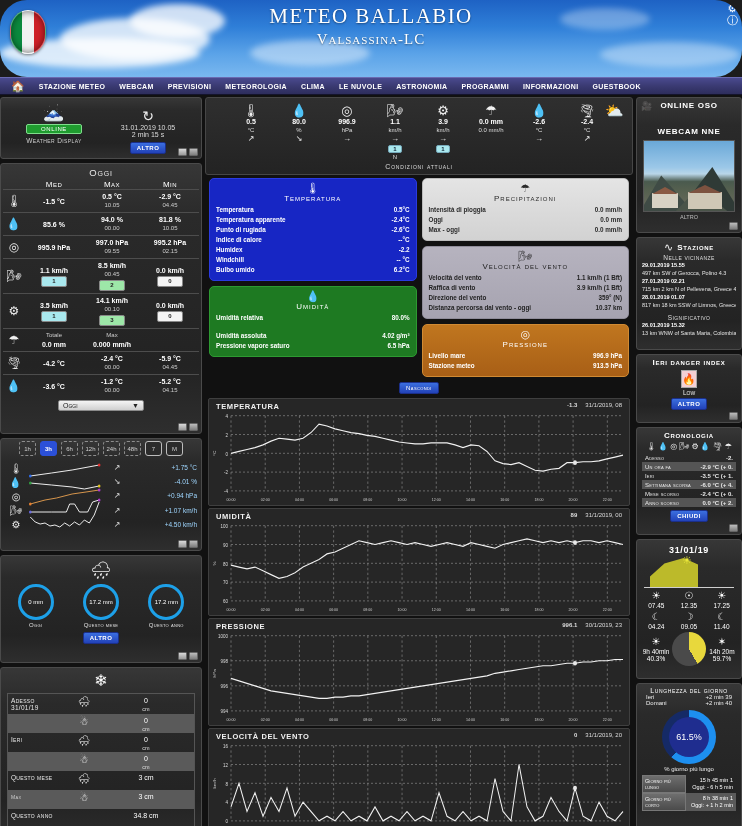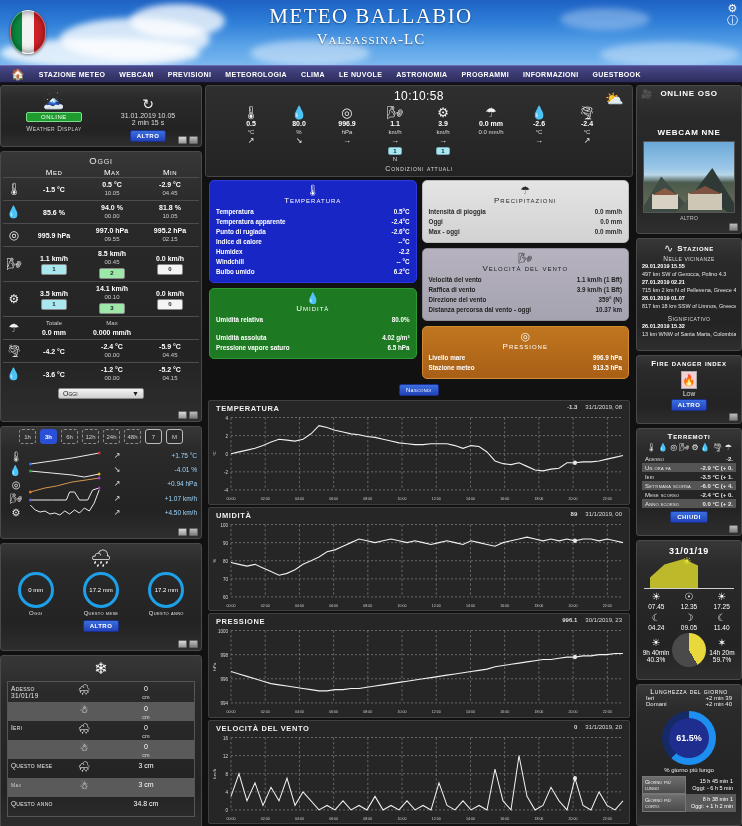--- a/index.html
+++ b/index.html
@@ -6,23 +6,24 @@
   body {
     width: 742px; height: 826px;
     background: #1c1c1c;
     font-family: "Liberation Sans", sans-serif;
     color: #e8e8e8;
     overflow: hidden;
     font-size: 9px;
   }
   
   .header {
-    position: relative; height: 65px;
+    position: relative; height: 77px;
     background: linear-gradient(180deg,#1e62c4 0%,#2f7fd8 35%,#5ba3e8 70%,#7ab8ef 100%);
     overflow: hidden;
+    border-radius: 27px;
   }
   .cloud { position:absolute; background:rgba(255,255,255,.78); border-radius:50%; filter:blur(3px); }
   .c1 { width:150px;height:42px; left:60px; top:18px; }
   .c2 { width:95px;height:34px; left:130px; top:4px; }
   .c3 { width:200px;height:30px; left:0px; top:38px; }
   .c4 { width:120px;height:26px; left:250px; top:40px; opacity:.55 }
   .c5 { width:90px;height:22px; left:560px; top:8px; opacity:.4 }
   .c6 { width:140px;height:25px; left:600px; top:42px; opacity:.45 }
   .flag {
     position:absolute; left:10px; top:10px; width:36px; height:44px;
@@ -251,21 +252,21 @@
   .sun-bottom { display:flex; align-items:center; text-align:center; margin-top:2px;}
   .moon-pie { width:34px;height:34px;border-radius:50%;
      background:conic-gradient(#e8d83c 0deg 150deg,#4a4a4a 150deg 360deg); margin:0 auto;}
 
   .len-title { text-align:center; font-variant:small-caps; font-size:7px; letter-spacing:.6px; color:#fff;}
   .len-row { display:flex; justify-content:space-between; font-size:6px; padding:0 6px; color:#eee;}
   .donut { width:54px;height:54px;border-radius:50%; margin:4px auto 2px;
      background:conic-gradient(#1d8ff0 0deg 221deg,#152a66 221deg 360deg);
      display:flex;align-items:center;justify-content:center; position:relative;}
   .donut:after{content:"";position:absolute;width:40px;height:40px;border-radius:50%;background:#1f2d8f;}
-  .donut span{position:relative;z-index:2;font-size:9px;font-weight:bold;color:#fff;text-align:center;}
+  .donut span{position:relative;z-index:2;font-size:9px;font-weight:normal;color:#fff;text-align:center;}
   .donut-cap { text-align:center; font-size:6px; color:#eee; }
   .len-tbl { margin:3px 2px 0; }
   .len-trow { display:flex; min-height:16px; }
   .len-trow .lk { width:44px; font-size:5.5px; font-variant:small-caps; color:#f2f2f2; padding:2px;
       background:linear-gradient(180deg,#6e6e6e,#4b4b4b); border:1px solid #777;}
   .len-trow .lv { flex:1; font-size:5.5px; color:#fff; padding:2px 3px; text-align:right; line-height:7px;}
   .len-trow.alt .lv { background:#5a5a5a; }
 </style>
 </head>
 <body>
@@ -581,21 +582,20 @@
 
       </div>
 
     </div>
 
   </div>
 
   <div class="col-center">
 
     <div class="cur">
-      <div class="cur-time">10:10:58</div>
       <div class="cur-weather-ico">⛅</div>
       <div class="cur-row">
         <div class="cur-cell">
           <div class="ci">🌡</div>
           <div class="cv">0.5</div>
           <div class="cu">°C</div>
           <div class="ct">↗</div>
         </div>
         <div class="cur-cell">
           <div class="ci">💧</div>
@@ -933,21 +933,21 @@
           </svg>
       </div>
     </div>
   </div>
 
   <div class="col-right">
 
     <div class="panel rp">
       <div class="webcam-ico">🎥</div>
       <div class="rp-title">ONLINE OSO</div>
-      <div class="rp-title" style="margin-top:30px">WEBCAM NNE</div>
+      <div class="rp-title" style="margin-top:17px">WEBCAM NNE</div>
       <div class="wc-img">
         <div class="wc-mtn1"></div>
         <div class="wc-mtn2"></div>
         <div class="wc-hill"></div>
         <div class="wc-house1"></div>
         <div class="wc-house2"></div>
       </div>
       <div class="wc-cap">ALTRO</div>
       <div class="winbtns">
         <div class="wb b2"></div>
@@ -973,31 +973,31 @@
         <div class="quake-desc">817 km 18 km SSW of Limnos, Greece 4.3</div>
       </div>
       <div class="rp-sub" style="margin-top:5px">Significativo</div>
       <div class="quake-row">
         <div class="quake-date">26.01.2019 15.32</div>
         <div class="quake-desc">13 km WNW of Santa Maria, Colombia  5.8</div>
       </div>
     </div>
 
     <div class="panel rp">
-      <div class="rp-title">Fire danger index</div>
+      <div class="rp-title">Ieri danger index</div>
       <div class="fire-ico">🔥</div>
       <div class="fire-lvl">Low</div>
       <div style="text-align:center;margin-top:2px"><span class="btn-altro">ALTRO</span></div>
       <div class="winbtns">
         <div class="wb b2"></div>
       </div>
     </div>
 
     <div class="panel rp">
-      <div class="rp-title">Terremoti</div>
+      <div class="rp-title">Cronologia</div>
       <div class="cron-icons">
         <span>🌡</span>
         <span>💧</span>
         <span>◎</span>
         <span>🌬</span>
         <span>⚙</span>
         <span>💧</span>
         <span>🌪</span>
         <span>☂</span>
       </div>

